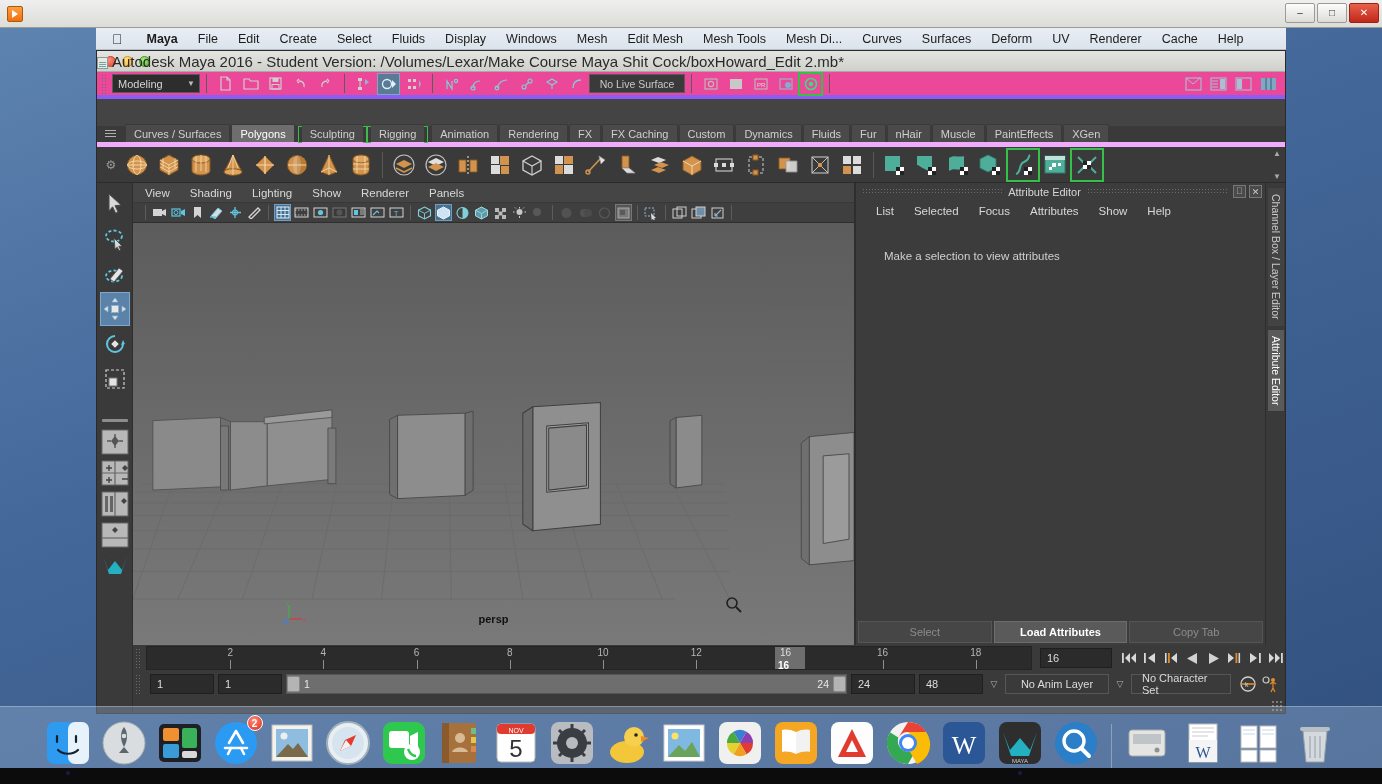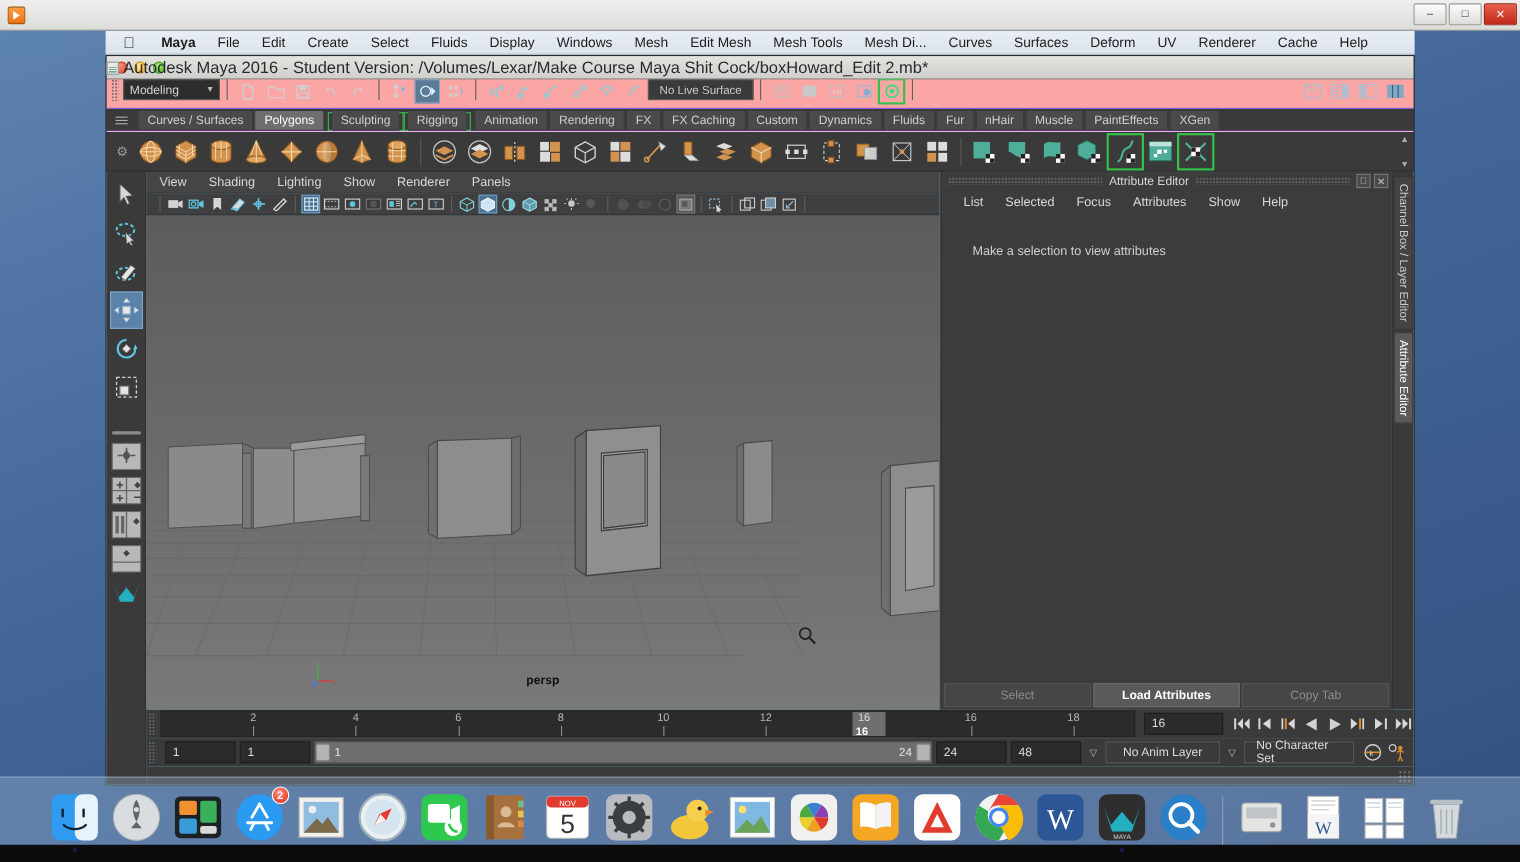--- a/index.html
+++ b/index.html
@@ -95,23 +95,23 @@
     background: #e8e8e4; border: 1px solid #8a9a9a;
     position: relative;
   }
   .title-doc-icon::after {
     content: ""; position: absolute; left: 1px; top: 4px; width: 7px; height: 5px;
     background: repeating-linear-gradient(#6fa6a0 0 1px, transparent 1px 2px);
   }
 
   
   .status-line {
-    height: 27px; flex: 0 0 27px; background: #fca5a5;
-    border-bottom: 1px solid #8b5cf6;
-    display: flex; align-items: flex-start; padding-left: 4px;
+    height: 27px; flex: 0 0 27px; background: #ec4899;
+    border-bottom: 4px solid #8b5cf6;
+    display: flex; align-items: center; padding-left: 4px;
   }
   .grip {
     width: 7px; height: 20px; margin-right: 4px;
     background-image: radial-gradient(#6a6a6a 1px, transparent 1px);
     background-size: 3px 3px;
   }
   .sel-mode {
     width: 88px; height: 19px; background: #2d2d2d; border: 1px solid #5a5a5a;
     display: flex; align-items: center; font-size: 11px; color: #d4d4d4;
     padding-left: 5px; position: relative;
@@ -127,22 +127,23 @@
   .nolive {
     width: 96px; height: 19px; background: #3a3a3a; border: 1px solid #5a5a5a;
     font-size: 10.5px; color: #c8c8c8; display: flex; align-items: center;
     justify-content: center;
   }
   .green-hl { outline: 2px solid #35c04a; outline-offset: -1px; }
 
   
   .shelf-tabs {
     height: 21px; flex: 0 0 21px; background: #3a3a3a;
-    display: flex; align-items: center; padding-left: 4px;
-    border-bottom: 1px solid #f0abfc;
+    display: flex; align-items: flex-end; padding-left: 4px;
+    border-bottom: 5px solid #f0abfc;
+    margin-top: 27px;
   }
   .hamburger { width: 18px; height: 17px; display:flex; flex-direction:column; justify-content:center; gap:2px; align-items:center; margin-right: 6px;}
   .hamburger i { display:block; width: 11px; height: 1px; background: #b0b0b0; }
   .stab {
     height: 18px; padding: 0 8px; font-size: 11px; color: #cfcfcf;
     display: flex; align-items: center; background: #4a4a4a;
     border: 1px solid #3a3a3a; border-bottom: none; margin-right: 1px;
     border-radius: 2px 2px 0 0;
   }
   .stab.sel { background: #6e6e6e; color: #fff; }

